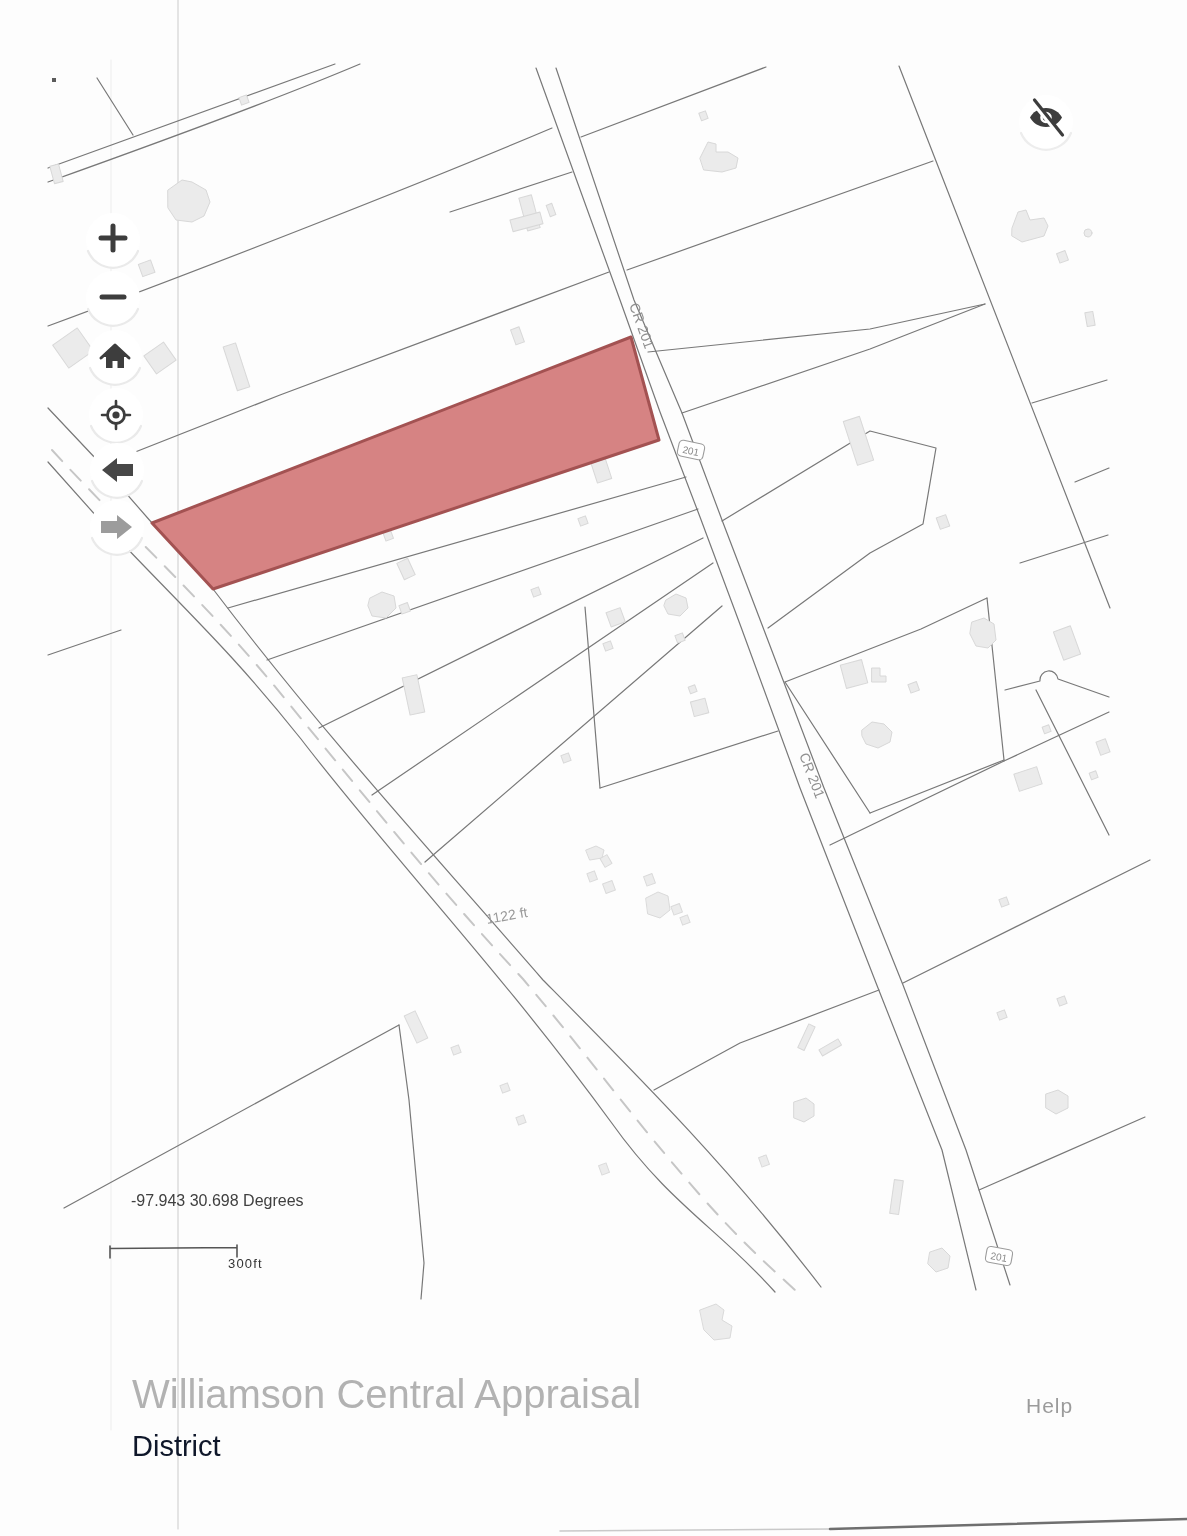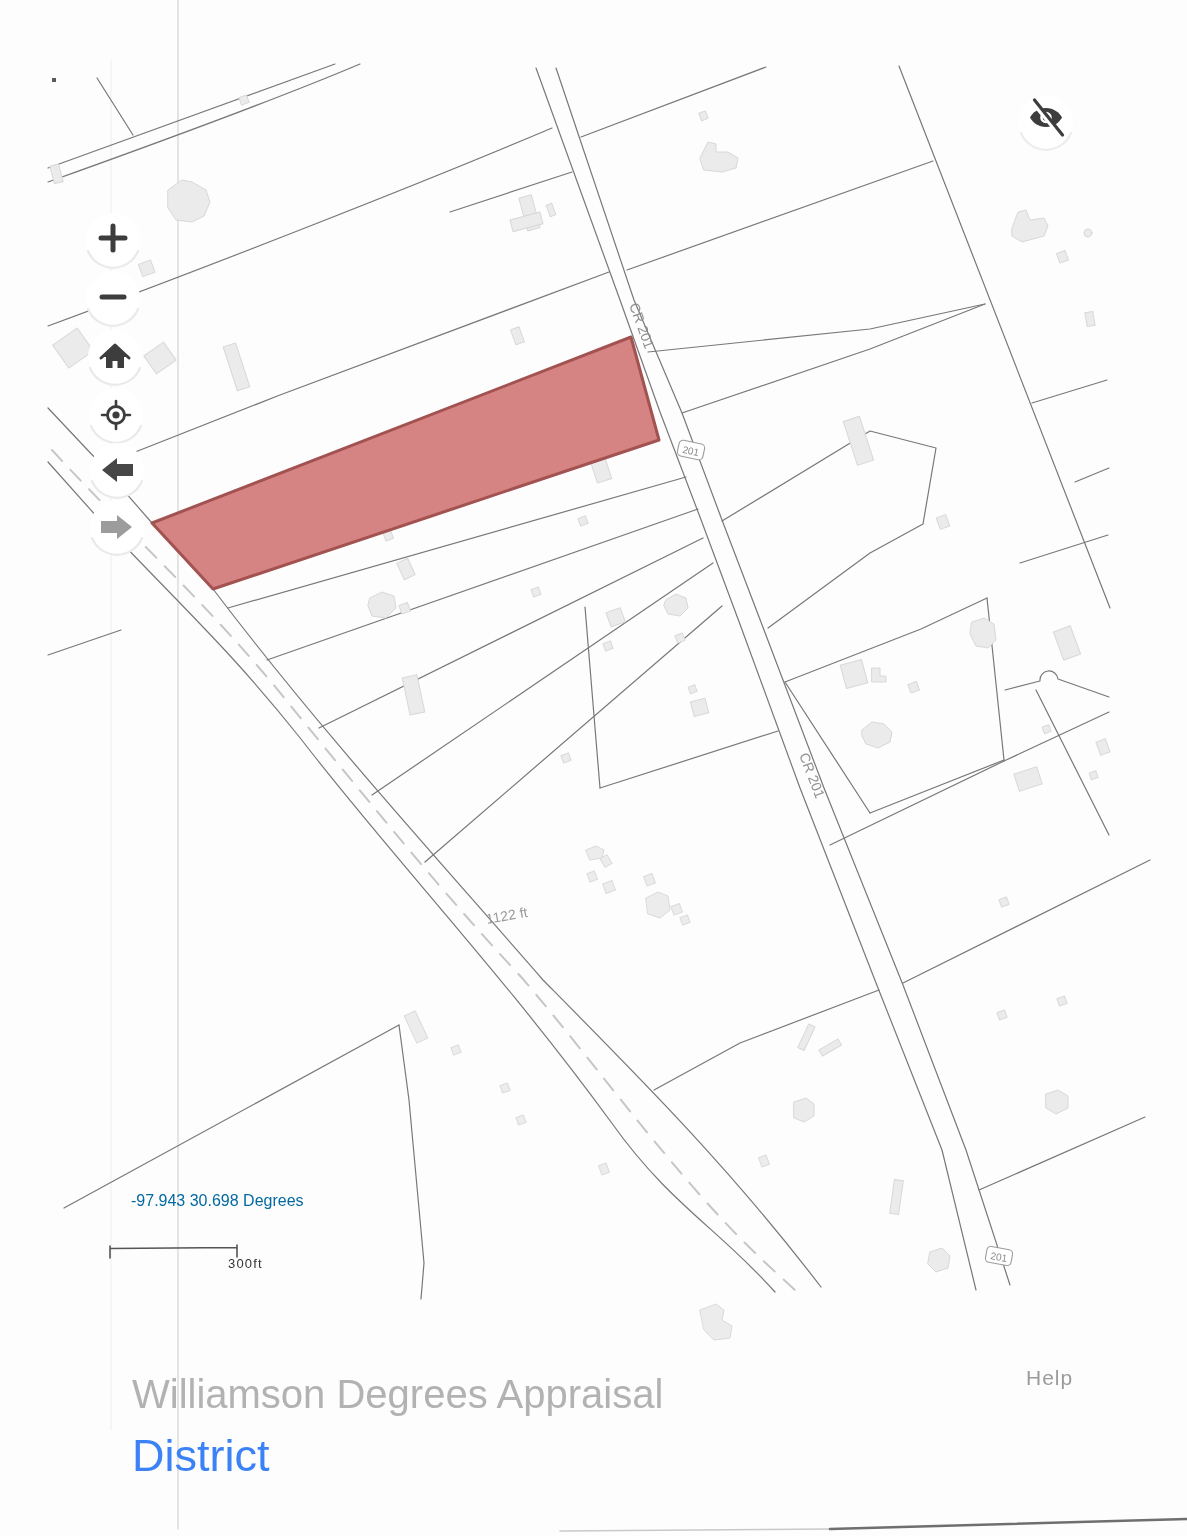--- a/index.html
+++ b/index.html
@@ -318,22 +318,22 @@
     <path d="M1032,101 L1061,136" stroke="#fff" stroke-width="5"></path>
     <path d="M1034.5,100 L1062.5,135" stroke="#3d3d3d" stroke-width="3.2"></path>
   </g>
 
   <g stroke="#555" stroke-width="1.6">
     <path d="M110,1246 L110,1258 M110,1248.5 L237,1247.5 M237,1245 L237,1257"></path>
   </g>
 </svg>
 
 
-<div class="t" style="left:131px;top:1192px;font-size:16px;color:#0369a1;text-align:center;">-97.943 30.698 Degrees</div>
+<div class="t" style="left:131px;top:1192px;font-size:16px;color:#404040;text-align:center;">-97.943 30.698 Degrees</div>
 
 <div class="t" style="left:228px;top:1256px;font-size:13px;color:#333;letter-spacing:1.2px;">300ft</div>
 
-<div class="t" style="left:132px;top:1372px;font-size:40px;color:#b2b2b2;">Williamson Degrees Appraisal</div>
-
-<div class="t" style="left:132px;top:1430px;font-size:45px;color:#3b82f6;">District</div>
-
-<div class="t" style="left:1026px;top:1366px;font-size:21px;color:#9b9b9b;letter-spacing:1px;">Help</div>
+<div class="t" style="left:132px;top:1372px;font-size:40px;color:#b2b2b2;">Williamson Central Appraisal</div>
+
+<div class="t" style="left:132px;top:1430px;font-size:29px;color:#0f172a;">District</div>
+
+<div class="t" style="left:1026px;top:1394px;font-size:21px;color:#9b9b9b;letter-spacing:1px;">Help</div>
 </div>
 
 </body></html>

